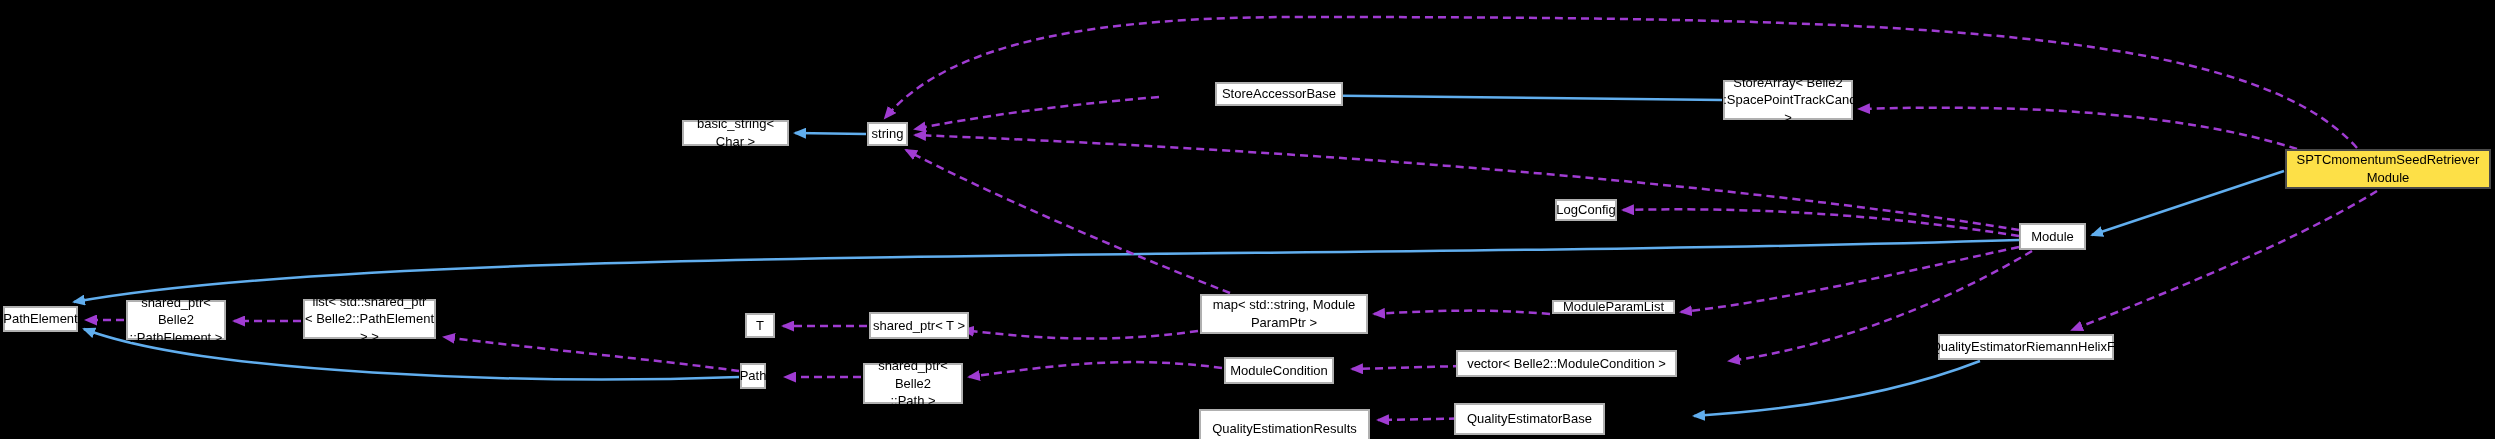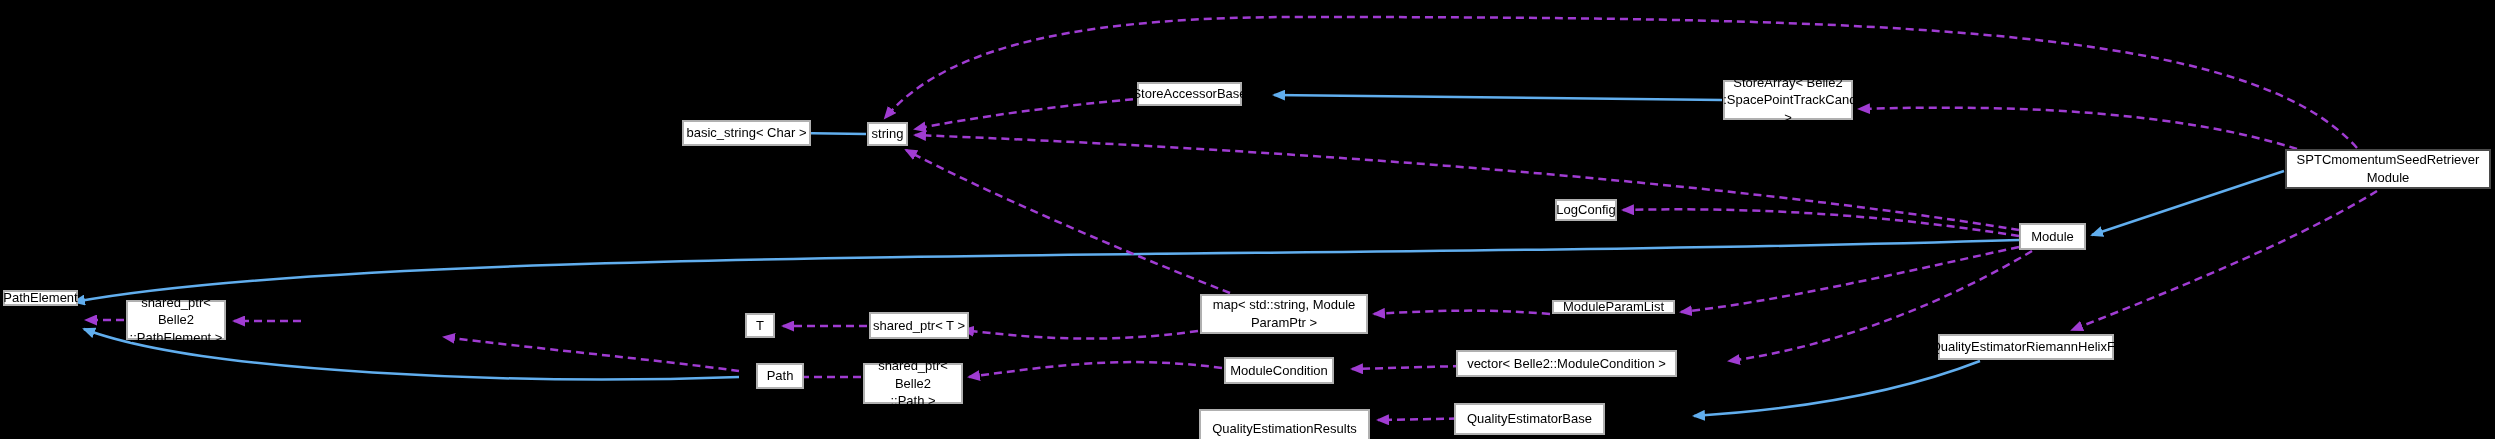--- a/index.html
+++ b/index.html
@@ -20,21 +20,21 @@
     box-sizing:border-box;
     color:#000;
     font-size:13px;
     line-height:1.35;
     display:flex;align-items:center;justify-content:center;
     text-align:center;
     white-space:pre-line;
     cursor:pointer;
   }
   .node.hl{
-    background:#ffffff;
+    background:#fde047;
     border:2px solid #4A4A4A;
   }
 </style>
 </head>
 <body>
 
 <div class="stage">
 
   <svg class="edges" viewBox="0 0 2495 439">
     <defs>
@@ -67,56 +67,60 @@
     <path class="edge-use" d="M1550,314 C1490,309 1440,310 1374,314" marker-end="url(#arrow-purple)"></path>
     <path class="edge-use" d="M2019,247 C1890,275 1780,301 1681,312" marker-end="url(#arrow-purple)"></path>
     <path class="edge-use" d="M861,377 L785,377" marker-end="url(#arrow-purple)"></path>
     <path class="edge-use" d="M1222,368 C1125,355 1050,366 969,377" marker-end="url(#arrow-purple)"></path>
     <path class="edge-use" d="M1500,365 L1352,369" marker-end="url(#arrow-purple)"></path>
     <path class="edge-use" d="M2032,251 C1950,300 1840,346 1729,361" marker-end="url(#arrow-purple)"></path>
     <path class="edge-use" d="M1535,417 L1378,420" marker-end="url(#arrow-purple)"></path>
     <path class="edge-use" d="M2377,191 C2290,245 2140,303 2072,330" marker-end="url(#arrow-purple)"></path>
   </svg>
 
-  <div class="node" style="left:3px;top:290px;width:75px;height:16px">
+  <div class="node" style="left:3px;top:306px;width:75px;height:26px">
     <span>PathElement</span>
   </div>
 
   <div class="node" style="left:126px;top:300px;width:100px;height:40px">
     <span>shared_ptr&lt; Belle2
 ::PathElement &gt;</span>
   </div>
 
+  <div class="node" style="left:303px;top:299px;width:133px;height:40px">
+    <span>list&lt; std::shared_ptr
+&lt; Belle2::PathElement &gt; &gt;</span>
+  </div>
 
-  <div class="node" style="left:682px;top:120px;width:129px;height:26px">
+  <div class="node" style="left:682px;top:120px;width:107px;height:26px">
     <span>basic_string&lt; Char &gt;</span>
   </div>
 
   <div class="node" style="left:867px;top:122px;width:41px;height:24px">
     <span>string</span>
   </div>
 
   <div class="node" style="left:745px;top:313px;width:30px;height:25px">
     <span>T</span>
   </div>
 
   <div class="node" style="left:869px;top:312px;width:100px;height:27px">
     <span>shared_ptr&lt; T &gt;</span>
   </div>
 
-  <div class="node" style="left:756px;top:363px;width:48px;height:26px">
+  <div class="node" style="left:740px;top:363px;width:26px;height:26px">
     <span>Path</span>
   </div>
 
   <div class="node" style="left:863px;top:363px;width:100px;height:41px">
     <span>shared_ptr&lt; Belle2
 ::Path &gt;</span>
   </div>
 
-  <div class="node" style="left:1137px;top:82px;width:105px;height:24px">
+  <div class="node" style="left:1215px;top:82px;width:128px;height:24px">
     <span>StoreAccessorBase</span>
   </div>
 
   <div class="node" style="left:1723px;top:80px;width:130px;height:40px">
     <span>StoreArray&lt; Belle2
 ::SpacePointTrackCand &gt;</span>
   </div>
 
   <div class="node" style="left:1555px;top:199px;width:62px;height:22px">
     <span>LogConfig</span>

